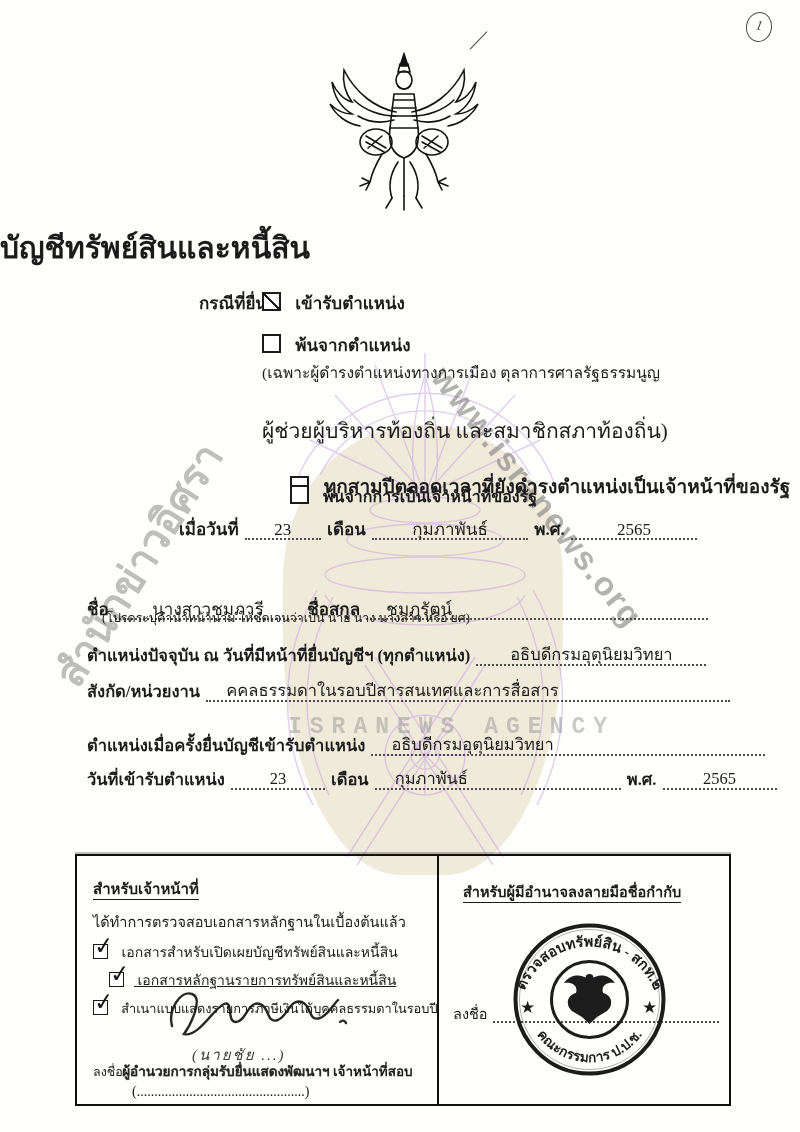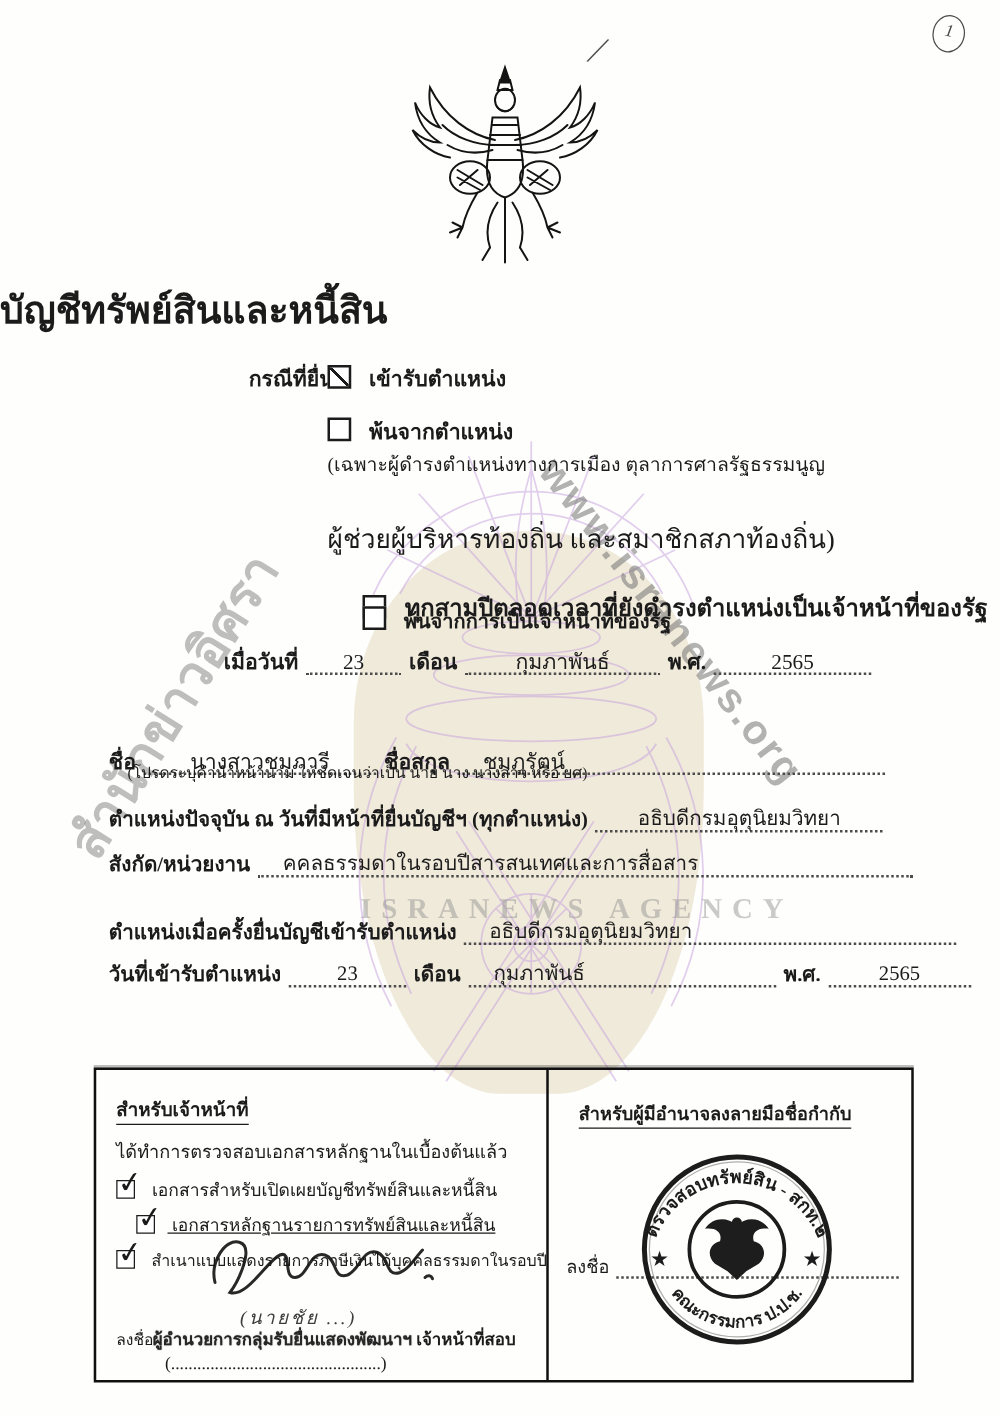--- a/index.html
+++ b/index.html
@@ -19,21 +19,21 @@
       color:#191919;transform:rotate(-6deg);font-family:"DejaVu Sans",sans-serif;}
   .title{position:absolute;left:0;width:800px;text-align:left;font-weight:bold;}
   .underline{border-bottom:1.6px solid #1b1b1b;padding-bottom:1px;}
   
   .wm{position:absolute;pointer-events:none;}
   .wm-shield{background:rgba(228,217,189,.55);border-radius:48% 48% 42% 42%/34% 34% 54% 54%;}
   .wm-thai{font-size:42px;font-weight:600;color:rgba(125,125,125,.5);transform:rotate(-58deg);}
   .wm-url{font-size:33px;font-weight:700;letter-spacing:2px;color:rgba(115,115,115,.55);transform:rotate(52deg);
           font-family:"Liberation Sans","DejaVu Sans",sans-serif;}
   .wm-agency{font-size:23px;font-weight:700;letter-spacing:8px;color:rgba(150,150,150,.5);
-          font-family:Liberation Serif, serif;}
+          font-family:Liberation Mono, monospace;}
   
   .corner{position:absolute;left:746px;top:12px;width:24px;height:28px;border:1.6px solid #4a4a4a;
           border-radius:50%;transform:rotate(10deg);text-align:center;font-size:14px;line-height:26px;
           color:#4a4a4a;font-style:italic;}
   .pen-stroke{position:absolute;left:476px;top:26px;font-size:26px;color:#4f4f4f;
           transform:rotate(14deg) scaleY(1.25);}
   
   .obox{position:absolute;left:75px;top:854px;width:652px;height:248px;border:2px solid #101010;
         box-shadow:0 -2px 0 rgba(0,0,0,.25);}
   .pane-left{position:absolute;left:0;top:0;width:360px;height:248px;overflow:hidden;border-radius:20px;}

